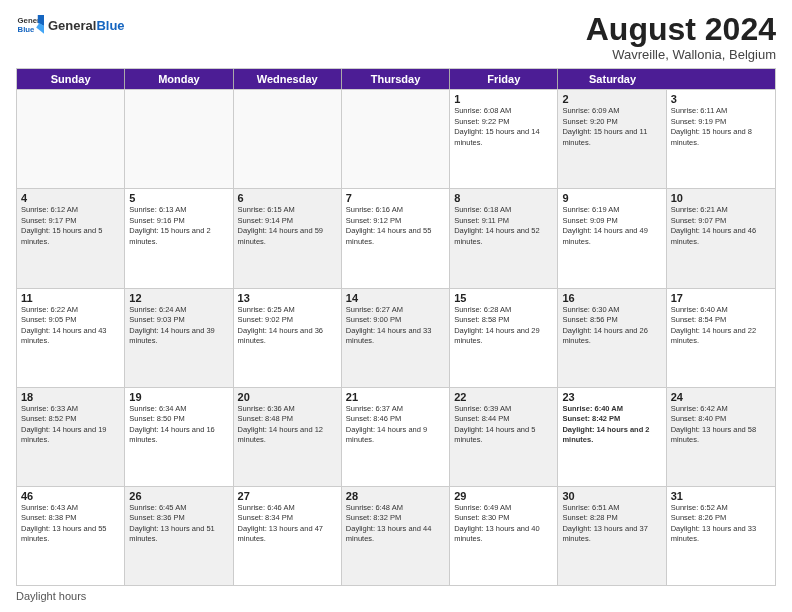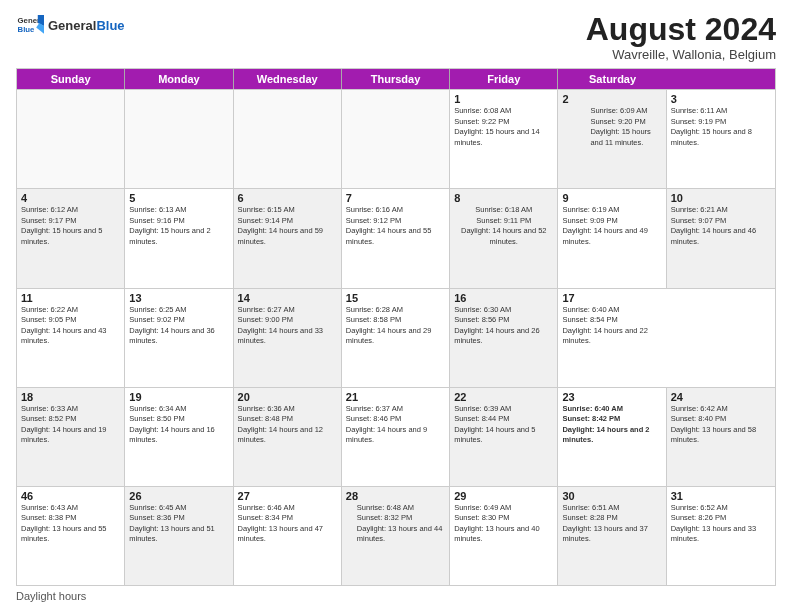--- a/index.html
+++ b/index.html
@@ -47,21 +47,21 @@
     }
     .calendar {
       flex: 1;
       display: flex;
       flex-direction: column;
       border: 1px solid #ccc;
     }
     .cal-header-row {
       display: grid;
       grid-template-columns: repeat(7, 1fr);
-      background: #a21caf;
+      background: #4c1d95;
     }
     .cal-header-cell {
       color: #fff;
       font-size: 11px;
       font-weight: bold;
       padding: 4px 4px;
       text-align: center;
       border-right: 1px solid #aaa;
     }
     .cal-header-cell:last-child { border-right: none; }
@@ -148,21 +148,21 @@
           <div class="cal-cell empty"></div>
           <div class="cal-cell empty"></div>
           <div class="cal-cell">
             <span class="day-num">1</span>
             <div class="cell-text" style="white-space: pre-line;">Sunrise: 6:08 AM
 Sunset: 9:22 PM
 Daylight: 15 hours and 14 minutes.</div>
           </div>
           <div class="cal-cell shaded">
             <span class="day-num">2</span>
-            <div class="cell-text" style="white-space: pre-line; margin-left: 28px;">Sunrise: 6:09 AM
+            <div class="cell-text" style="white-space: pre-line;">Sunrise: 6:09 AM
 Sunset: 9:20 PM
 Daylight: 15 hours and 11 minutes.</div>
           </div>
           <div class="cal-cell">
             <span class="day-num">3</span>
             <div class="cell-text" style="white-space: pre-line;">Sunrise: 6:11 AM
 Sunset: 9:19 PM
 Daylight: 15 hours and 8 minutes.</div>
           </div>
         </div>
@@ -186,21 +186,21 @@
 Daylight: 14 hours and 59 minutes.</div>
           </div>
           <div class="cal-cell">
             <span class="day-num">7</span>
             <div class="cell-text" style="white-space: pre-line;">Sunrise: 6:16 AM
 Sunset: 9:12 PM
 Daylight: 14 hours and 55 minutes.</div>
           </div>
           <div class="cal-cell shaded">
             <span class="day-num">8</span>
-            <div class="cell-text" style="white-space: pre-line; text-align: center;">Sunrise: 6:18 AM
+            <div class="cell-text" style="white-space: pre-line;">Sunrise: 6:18 AM
 Sunset: 9:11 PM
 Daylight: 14 hours and 52 minutes.</div>
           </div>
           <div class="cal-cell">
             <span class="day-num">9</span>
             <div class="cell-text" style="white-space: pre-line;">Sunrise: 6:19 AM
 Sunset: 9:09 PM
 Daylight: 14 hours and 49 minutes.</div>
           </div>
           <div class="cal-cell shaded">
@@ -210,20 +210,26 @@
 Daylight: 14 hours and 46 minutes.</div>
           </div>
         </div>
         <div class="cal-week">
           <div class="cal-cell">
             <span class="day-num">11</span>
             <div class="cell-text" style="white-space: pre-line;">Sunrise: 6:22 AM
 Sunset: 9:05 PM
 Daylight: 14 hours and 43 minutes.</div>
           </div>
+          <div class="cal-cell shaded">
+            <span class="day-num">12</span>
+            <div class="cell-text" style="white-space: pre-line;">Sunrise: 6:24 AM
+Sunset: 9:03 PM
+Daylight: 14 hours and 39 minutes.</div>
+          </div>
           <div class="cal-cell">
             <span class="day-num">13</span>
             <div class="cell-text" style="white-space: pre-line;">Sunrise: 6:25 AM
 Sunset: 9:02 PM
 Daylight: 14 hours and 36 minutes.</div>
           </div>
           <div class="cal-cell shaded">
             <span class="day-num">14</span>
             <div class="cell-text" style="white-space: pre-line;">Sunrise: 6:27 AM
 Sunset: 9:00 PM
@@ -306,21 +312,21 @@
 Daylight: 13 hours and 51 minutes.</div>
           </div>
           <div class="cal-cell">
             <span class="day-num">27</span>
             <div class="cell-text" style="white-space: pre-line;">Sunrise: 6:46 AM
 Sunset: 8:34 PM
 Daylight: 13 hours and 47 minutes.</div>
           </div>
           <div class="cal-cell shaded">
             <span class="day-num">28</span>
-            <div class="cell-text" style="white-space: pre-line; margin-left: 11px;">Sunrise: 6:48 AM
+            <div class="cell-text" style="white-space: pre-line;">Sunrise: 6:48 AM
 Sunset: 8:32 PM
 Daylight: 13 hours and 44 minutes.</div>
           </div>
           <div class="cal-cell">
             <span class="day-num">29</span>
             <div class="cell-text" style="white-space: pre-line;">Sunrise: 6:49 AM
 Sunset: 8:30 PM
 Daylight: 13 hours and 40 minutes.</div>
           </div>
           <div class="cal-cell shaded">

